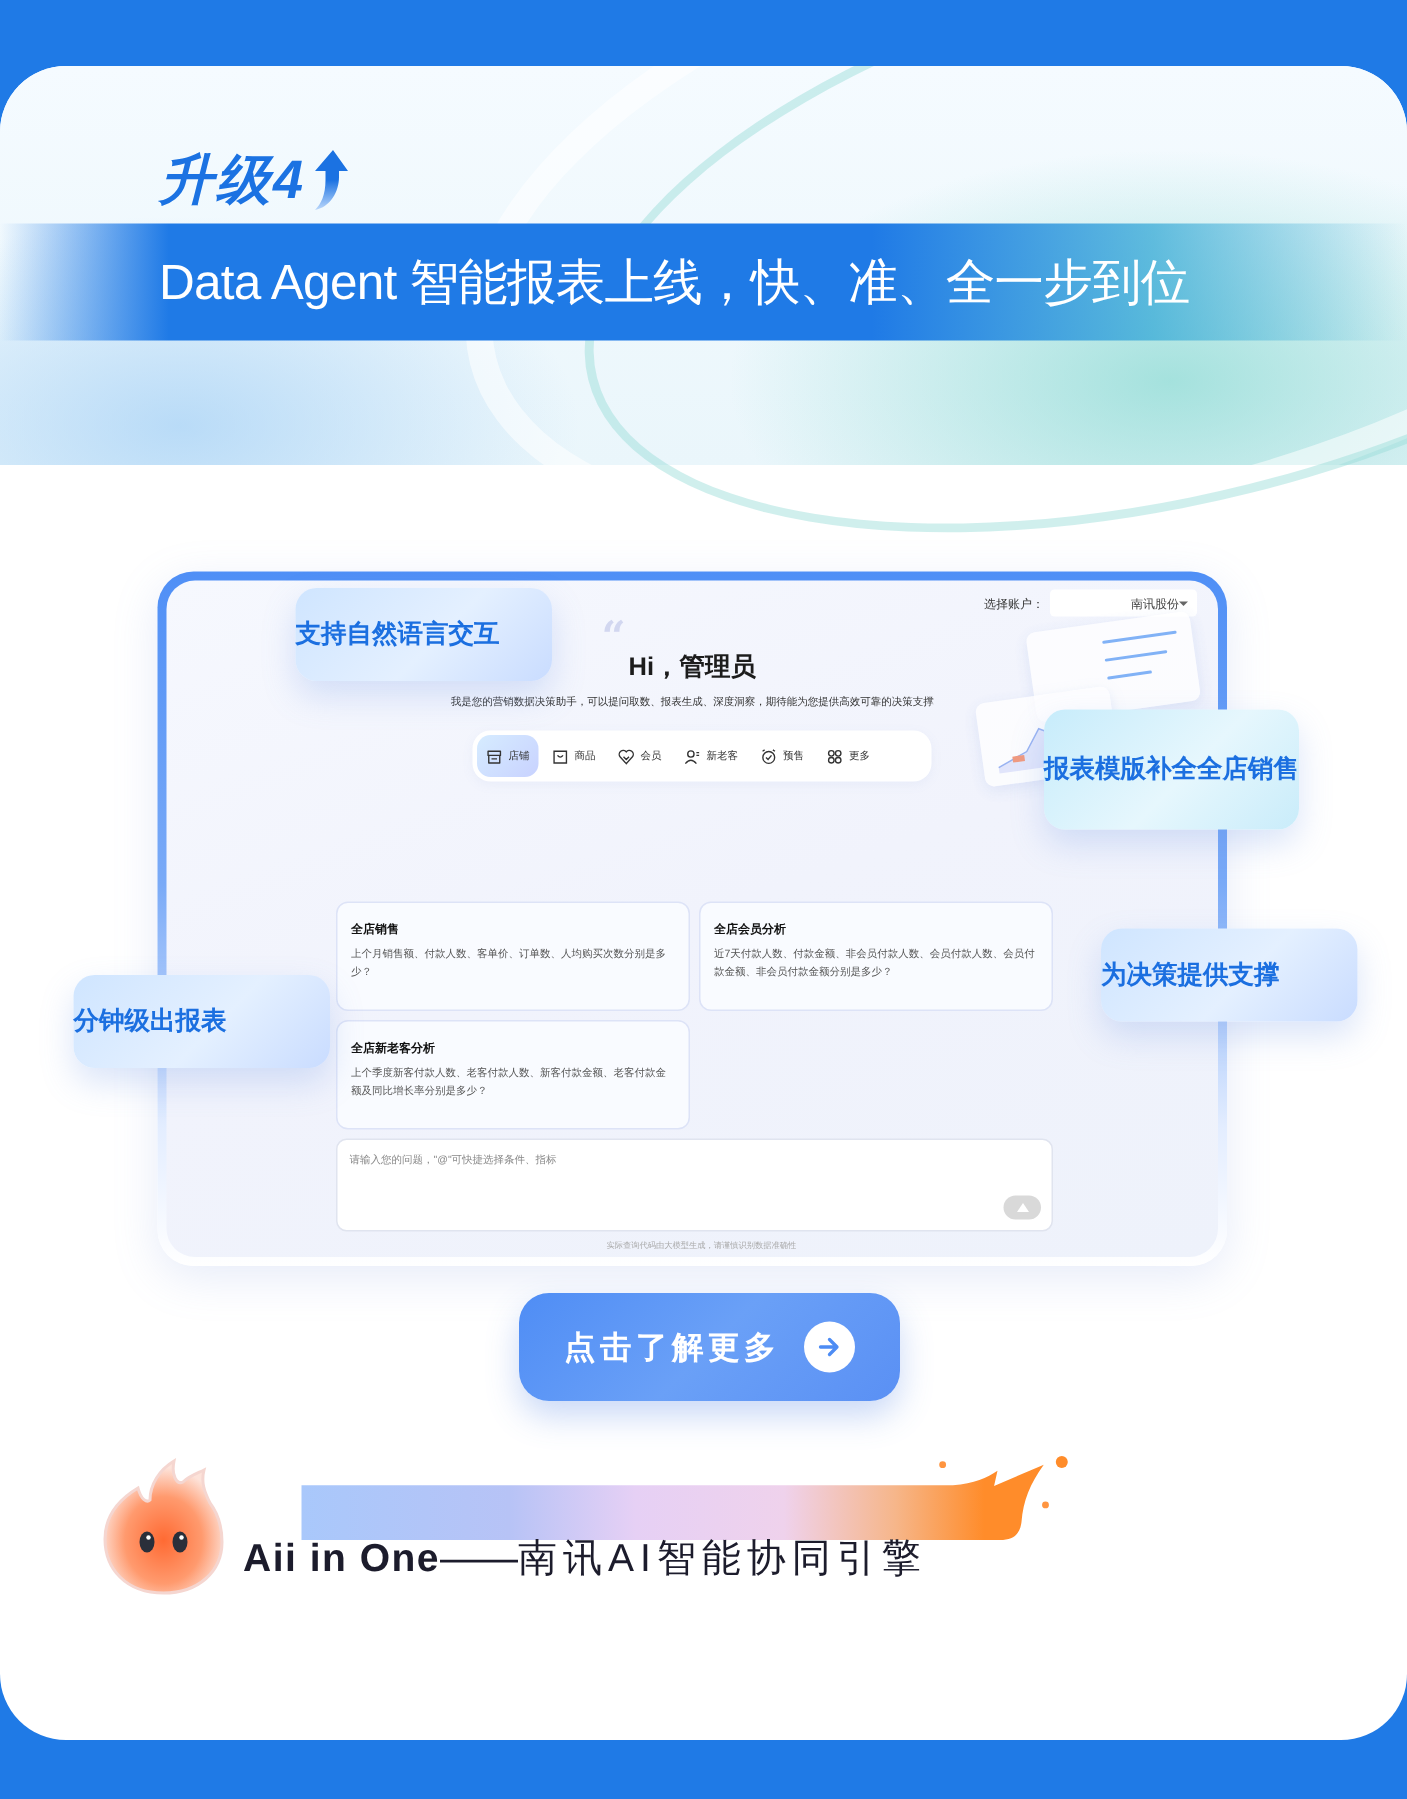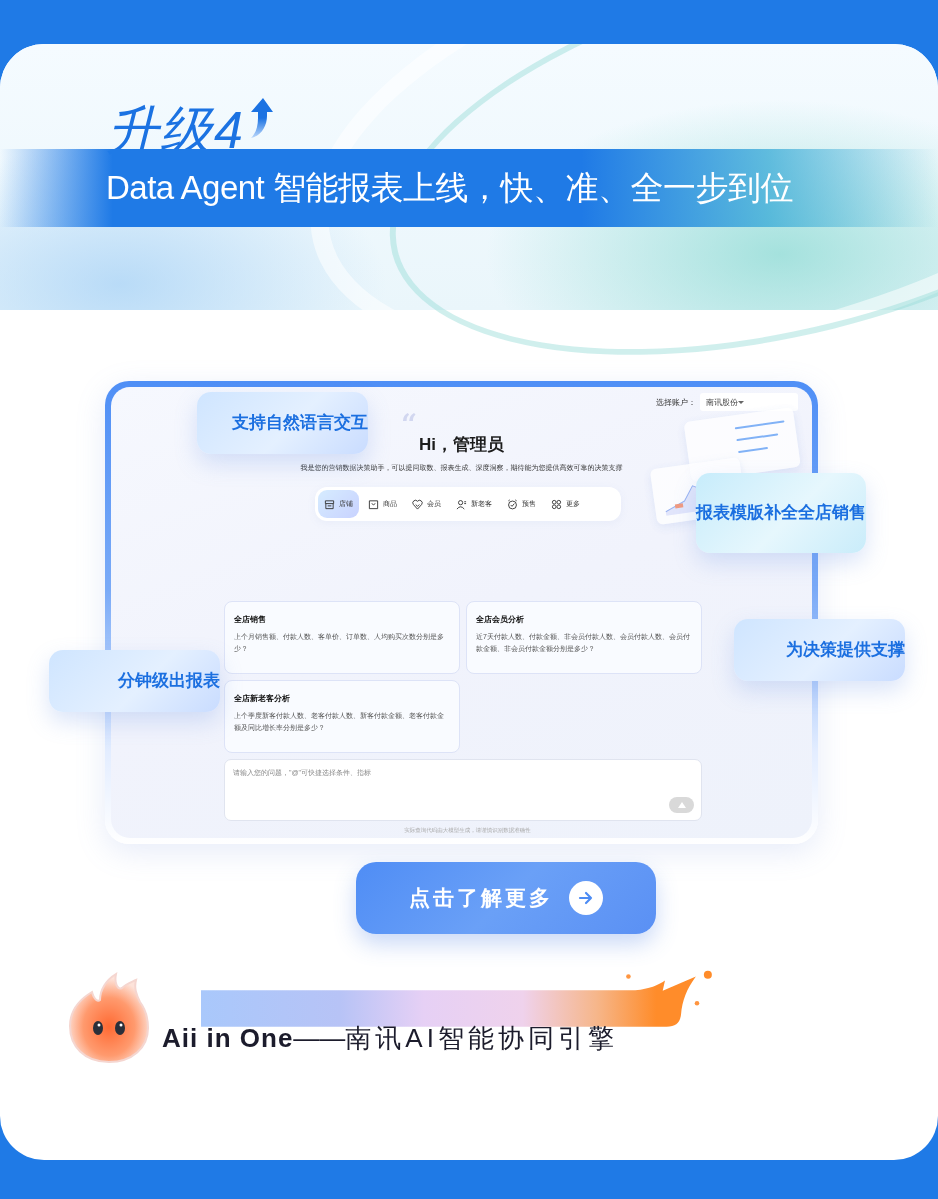--- a/index.html
+++ b/index.html
@@ -26,22 +26,22 @@
     border-radius: 50%; border: 18px solid rgba(255,255,255,0.55);
     transform: rotate(-14deg);
   }
   .hero .wave2 {
     position: absolute; left: 380px; top: -70px; width: 820px; height: 360px;
     border-radius: 50%; border: 6px solid rgba(150,220,215,0.45);
     transform: rotate(-14deg);
   }
   .upgrade {
     position: absolute; left: 106px; top: 52px; height: 48px;
-    display: flex; align-items: flex-start;
-    color: #1b72e2; font-size: 52px; font-weight: normal; font-style: italic;
+    display: flex; align-items: center;
+    color: #1b72e2; font-size: 36px; font-weight: bold; font-style: italic;
     letter-spacing: 2px;
   }
   .upgrade .arrow { margin-left: 2px; width: 30px; height: 44px; }
   .banner {
     position: absolute; left: 0; top: 105px; width: 938px; height: 78px;
     background: linear-gradient(90deg, rgba(31,122,230,0) 0%, #1f7ae6 12%, #1f7ae6 62%, rgba(56,170,215,0.75) 82%, rgba(120,215,210,0) 100%);
   }
   .banner-text {
     position: absolute; left: 106px; top: 0; height: 78px; line-height: 78px;
     color: #ffffff; font-size: 33px; font-weight: normal; letter-spacing: -0.5px;
@@ -60,21 +60,21 @@
     background: linear-gradient(160deg, #f6f8fe 0%, #f1f3fc 50%, #eef2fb 100%);
     overflow: hidden;
   }
   .account {
     position: absolute; right: 14px; top: 6px; display: flex; align-items: center;
     font-size: 8px; color: #333;
   }
   .account-label { margin-right: 4px; }
   .account-select {
     width: 98px; height: 18px; background: #fff; border-radius: 3px;
-    display: flex; align-items: center; justify-content: flex-start;
+    display: flex; align-items: center; justify-content: flex-end;
     padding: 0 6px; color: #444; font-size: 8px;
   }
   .account-select .caret { width: 0; height: 0; border-left: 3px solid transparent; border-right: 3px solid transparent; border-top: 3px solid #666; }
   .mini-report {
     position: absolute; left: 540px; top: 36px; width: 150px; height: 100px;
     transform: rotate(-8deg); opacity: 0.85;
   }
   .mini-card {
     position: absolute; background: rgba(255,255,255,0.85); border-radius: 6px;
     box-shadow: 0 3px 10px rgba(120,150,220,0.2);
@@ -119,30 +119,30 @@
     border-radius: 8px; background: #d9d9d9; display: flex; align-items: center; justify-content: center;
   }
   .send-btn .tri { width: 0; height: 0; border-left: 4px solid transparent; border-right: 4px solid transparent; border-bottom: 6px solid #fff; }
   .disclaimer {
     position: absolute; left: 0; width: 713px; top: 440px; text-align: center;
     font-size: 5.5px; color: #aaa;
   }
 
   
   .chip {
-    position: absolute; border-radius: 14px; display: flex; align-items: center; justify-content: flex-end;
+    position: absolute; border-radius: 14px; display: flex; align-items: center; justify-content: flex-start;
     color: #1b6fe0; font-weight: bold; text-align: center; line-height: 24px;
     box-shadow: 0 10px 22px rgba(110,150,230,0.25);
   }
   .chip.blue { background: linear-gradient(135deg, #cfe5ff 0%, #e4f0ff 55%, #c9dcff 100%); }
   .chip.cyan { background: linear-gradient(135deg, #c7ecfb 0%, #e6f7fd 55%, #c9ecfa 100%); }
 
   
   .cta {
-    position: absolute; left: 356px; top: 862px; width: 300px; height: 72px;
+    position: absolute; left: 346px; top: 862px; width: 254px; height: 72px;
     border-radius: 20px; display: flex; align-items: center; justify-content: center;
     background: linear-gradient(135deg, #4f8df5 0%, #6aa0f7 50%, #5a90f4 100%);
     box-shadow: 0 10px 22px rgba(80,130,230,0.3);
   }
   .cta-label { color: #fff; font-size: 21px; font-weight: bold; letter-spacing: 3px; margin-right: 16px; }
   .cta-icon {
     width: 34px; height: 34px; border-radius: 50%; background: #fff;
     display: flex; align-items: center; justify-content: center;
   }
 

